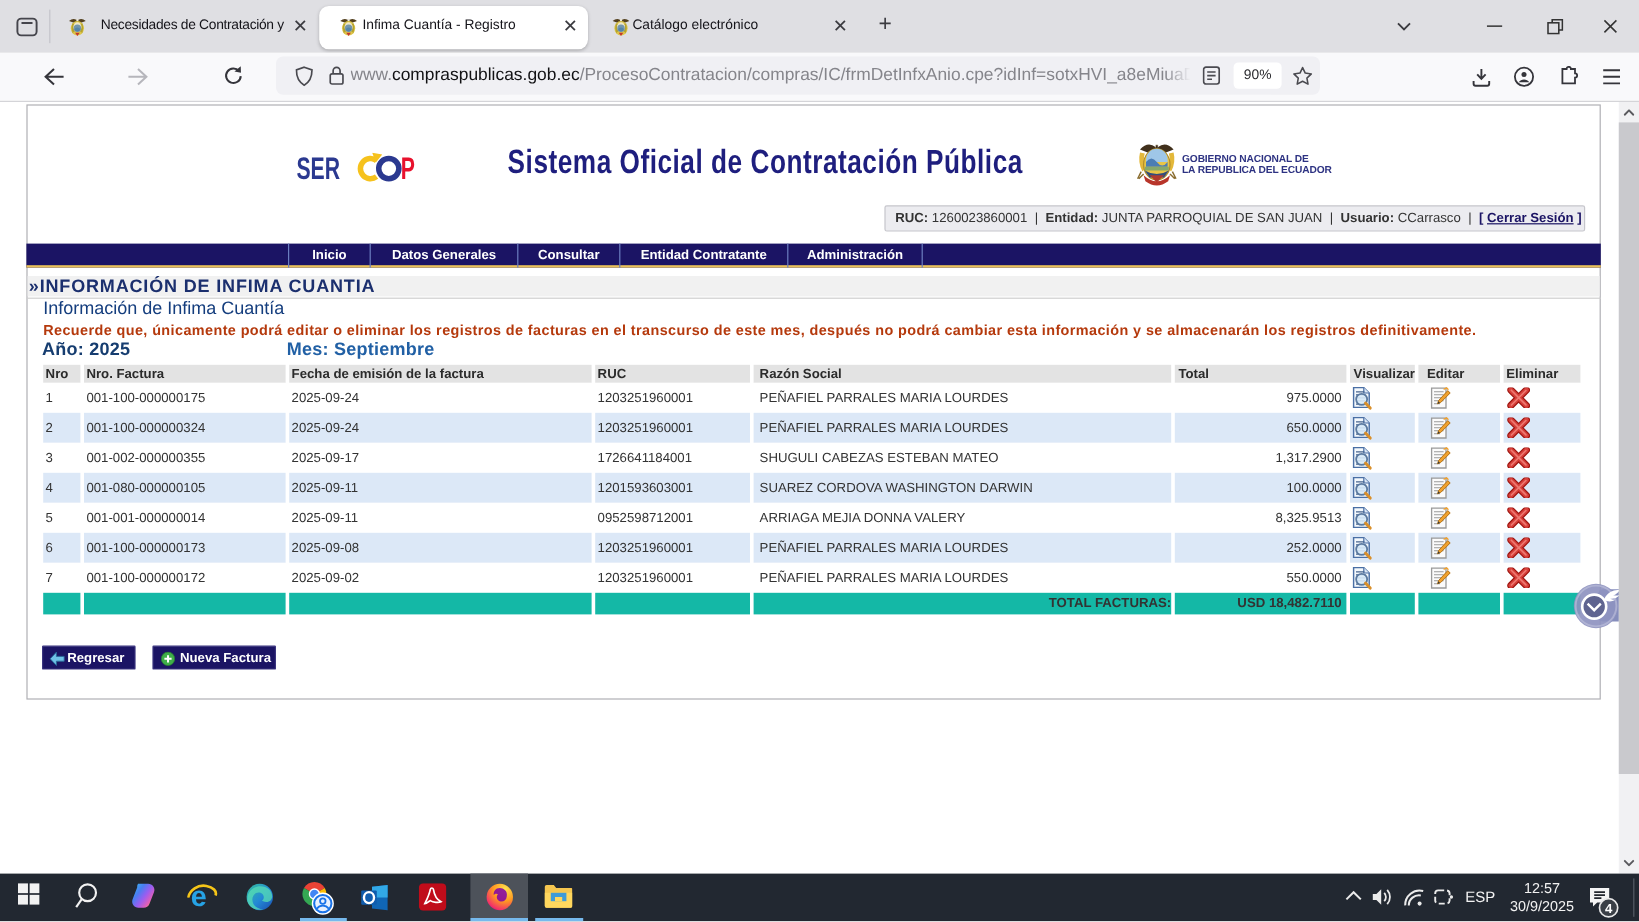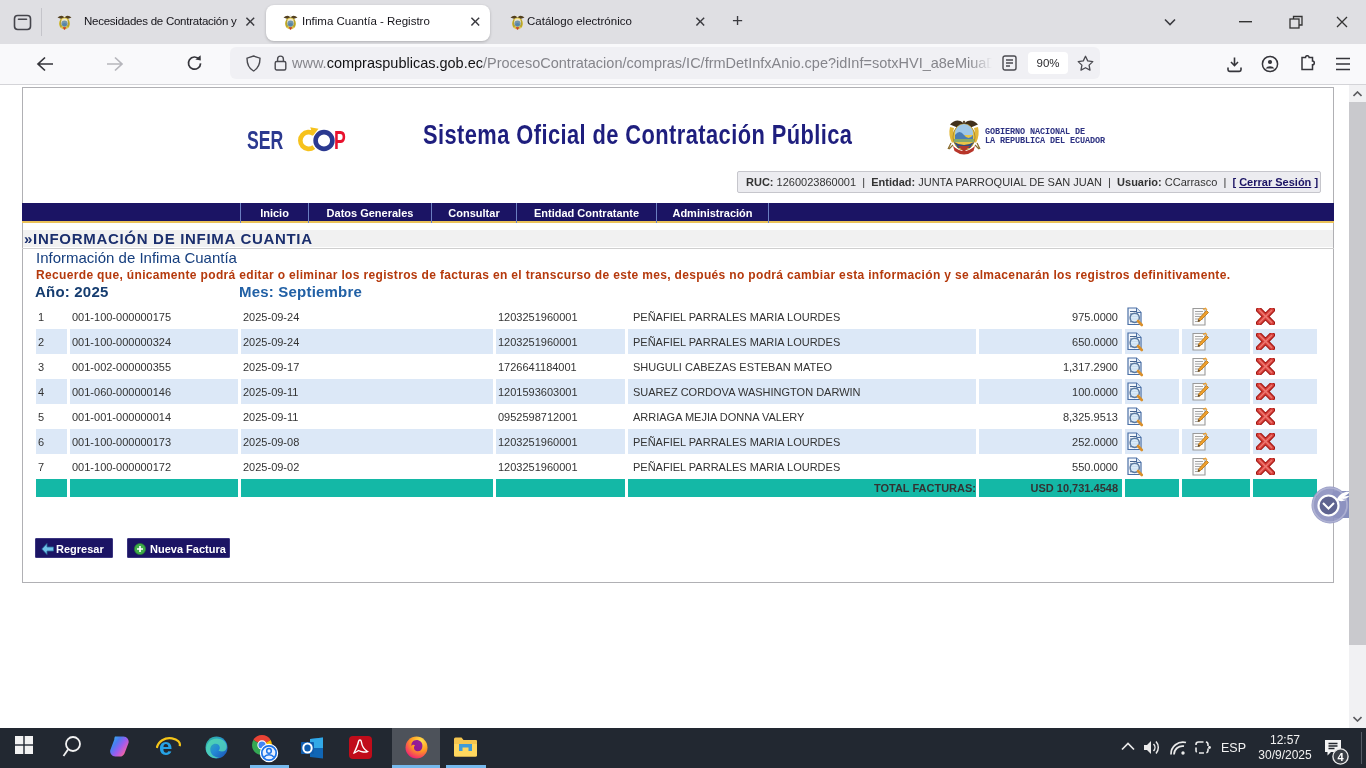--- a/index.html
+++ b/index.html
@@ -194,21 +194,21 @@
   <path d="M32 14 Q34 22 30 30 L27 27 Q30 21 28 15 Z" fill="#e3b83a"></path>
   <path d="M5 30 l-3 6 M31 30 l3 6 M7 32 l-4 4 M29 32 l4 4" stroke="#8a6d2f" stroke-width="1.2"></path>
   <ellipse cx="18" cy="24" rx="11" ry="13" fill="#e8c547" stroke="#b08d2a" stroke-width="1"></ellipse>
   <path d="M9 20 a9 9 0 0 1 18 0 v2 h-18 Z" fill="#9fc7e8"></path>
   <path d="M9 22 q4.5 -6 9 0 q4.5 6 9 0 v4 h-18 Z" fill="#4b7db5"></path>
   <path d="M8 26 h20 v3 h-20 Z" fill="#87a96b"></path>
   <path d="M8 29 q10 6 20 0 l-4 6 h-12 Z" fill="#334d7c"></path>
   <path d="M12 33 h12 l-6 6 Z" fill="#b03a2e"></path>
   <path d="M7 33 q11 10 22 0 l-1.5 5 q-9.5 7 -19 0 Z" fill="#b8352a"></path>
         </svg>
-      <div class="abs" style="left:962px; top:40px; font-family:Liberation Mono, monospace; font-weight:bold; font-size:8.5px; color:#2d3282; line-height:9.2px; letter-spacing:-0.1px;">GOBIERNO NACIONAL DE<br>LA REPUBLICA DEL ECUADOR</div>
+      <div class="abs" style="left:962px; top:40px; font-family:Liberation Sans, sans-serif; font-weight:bold; font-size:8.5px; color:#2d3282; line-height:9.2px; letter-spacing:-0.1px;">GOBIERNO NACIONAL DE<br>LA REPUBLICA DEL ECUADOR</div>
 
       <div class="chipbox" style="left:714px; width:584px; padding-left:8px;"><b>RUC:</b> 1260023860001&nbsp; | &nbsp;<b>Entidad:</b> JUNTA PARROQUIAL DE SAN JUAN&nbsp; | &nbsp;<b>Usuario:</b> CCarrasco&nbsp; | &nbsp;<b style="color:#1b1464;margin-top:40px;">[ <u>Cerrar Sesión</u> ]</b></div>
 
       <div id="menubar">
         <div class="mitem" style="left:218px; width:68px;">Inicio</div>
         <div class="mitem" style="left:286px; width:123px;">Datos Generales</div>
         <div class="mitem" style="left:409px; width:85px;">Consultar</div>
         <div class="mitem" style="left:494px; width:140px;">Entidad Contratante</div>
         <div class="mitem" style="left:634px; width:113px; border-right:1px solid #6b7ec0;">Administración</div>
       </div>
@@ -226,20 +226,31 @@
             <col style="width:168px">
             <col style="width:252px">
             <col style="width:129px">
             <col style="width:348px">
             <col style="width:143px">
             <col style="width:54px">
             <col style="width:68px">
             <col style="width:64px">
         </colgroup>
         <tbody>
+            <tr>
+              <th>Nro</th>
+              <th>Nro. Factura</th>
+              <th>Fecha de emisión de la factura</th>
+              <th>RUC</th>
+              <th style="padding-left:5px;">Razón Social</th>
+              <th style="padding-left:3px;">Total</th>
+              <th style="padding-left:3px;">Visualizar</th>
+              <th style="padding-left:7px;">Editar</th>
+              <th>Eliminar</th>
+            </tr>
         <tr class="odd">
               <td>1</td>
               <td>001-100-000000175</td>
               <td>2025-09-24</td>
               <td>1203251960001</td>
               <td style="padding-left:5px;">PEÑAFIEL PARRALES MARIA LOURDES</td>
               <td class="num">975.0000</td>
               <td class="icoV">
                 <svg width="19" height="20" viewBox="0 0 19 20" style="display:block; margin-left:-1px;">
   <path d="M2 1 H10.5 L15 5.5 V17.5 H2 Z" fill="#f4f8fc" stroke="#4a6fa5" stroke-width="1.2"></path>
@@ -327,21 +338,21 @@
               <td class="icoX">
                 <svg width="19" height="17" viewBox="0 0 19 17" style="display:block; margin-left:1px;">
   <path d="M3 2 L16 15 M16 2 L3 15" stroke="#9e1510" stroke-width="6" stroke-linecap="round"></path>
   <path d="M3 2 L16 15 M16 2 L3 15" stroke="#d63f3a" stroke-width="4" stroke-linecap="round"></path>
   <path d="M3.4 2.2 L15.6 14.4 M15.6 2.4 L3.5 14.5" stroke="#ee7a72" stroke-width="1.4" stroke-linecap="round"></path>
 </svg>
               </td>
             </tr>
         <tr class="even">
               <td>4</td>
-              <td>001-060-000000146</td>
+              <td>001-080-000000105</td>
               <td>2025-09-11</td>
               <td>1201593603001</td>
               <td style="padding-left:5px;">SUAREZ CORDOVA WASHINGTON DARWIN</td>
               <td class="num">100.0000</td>
               <td class="icoV">
                 <svg width="19" height="20" viewBox="0 0 19 20" style="display:block; margin-left:-1px;">
   <path d="M2 1 H10.5 L15 5.5 V17.5 H2 Z" fill="#f4f8fc" stroke="#4a6fa5" stroke-width="1.2"></path>
   <path d="M10.5 1 V5.5 H15" fill="#dce7f3" stroke="#4a6fa5" stroke-width="1"></path>
   <path d="M4 4.5 h7 M4 7 h8 M4 9.5 h8 M4 12 h8 M4 14.8 h8" stroke="#46648f" stroke-width="1.1"></path>
   <circle cx="8.7" cy="10.8" r="4.6" fill="#d8eaf8" fill-opacity="0.9" stroke="#5b7aa0" stroke-width="1.5"></circle>
@@ -463,21 +474,21 @@
   <path d="M3.4 2.2 L15.6 14.4 M15.6 2.4 L3.5 14.5" stroke="#ee7a72" stroke-width="1.4" stroke-linecap="round"></path>
 </svg>
               </td>
             </tr>
         <tr class="trow">
               <td></td>
               <td></td>
               <td></td>
               <td></td>
               <td class="num" style="padding-right:0 !important;">TOTAL FACTURAS:</td>
-              <td class="num">USD 10,731.4548</td>
+              <td class="num">USD 18,482.7110</td>
               <td></td>
               <td></td>
               <td></td>
             </tr>
       </tbody>
         </table>
 
       <div class="btnnav" style="left:12px; width:78px; padding-left:20px;"><svg class="abs" style="left:5px; top:4px;" width="13" height="12" viewBox="0 0 13 12">
             <path d="M6 0.5 L0.8 6 L6 11.5 V8 H12.5 V4 H6 Z" fill="#6fc1e7" stroke="#2a6a9a" stroke-width="0.8"></path>
           </svg>Regresar</div>

